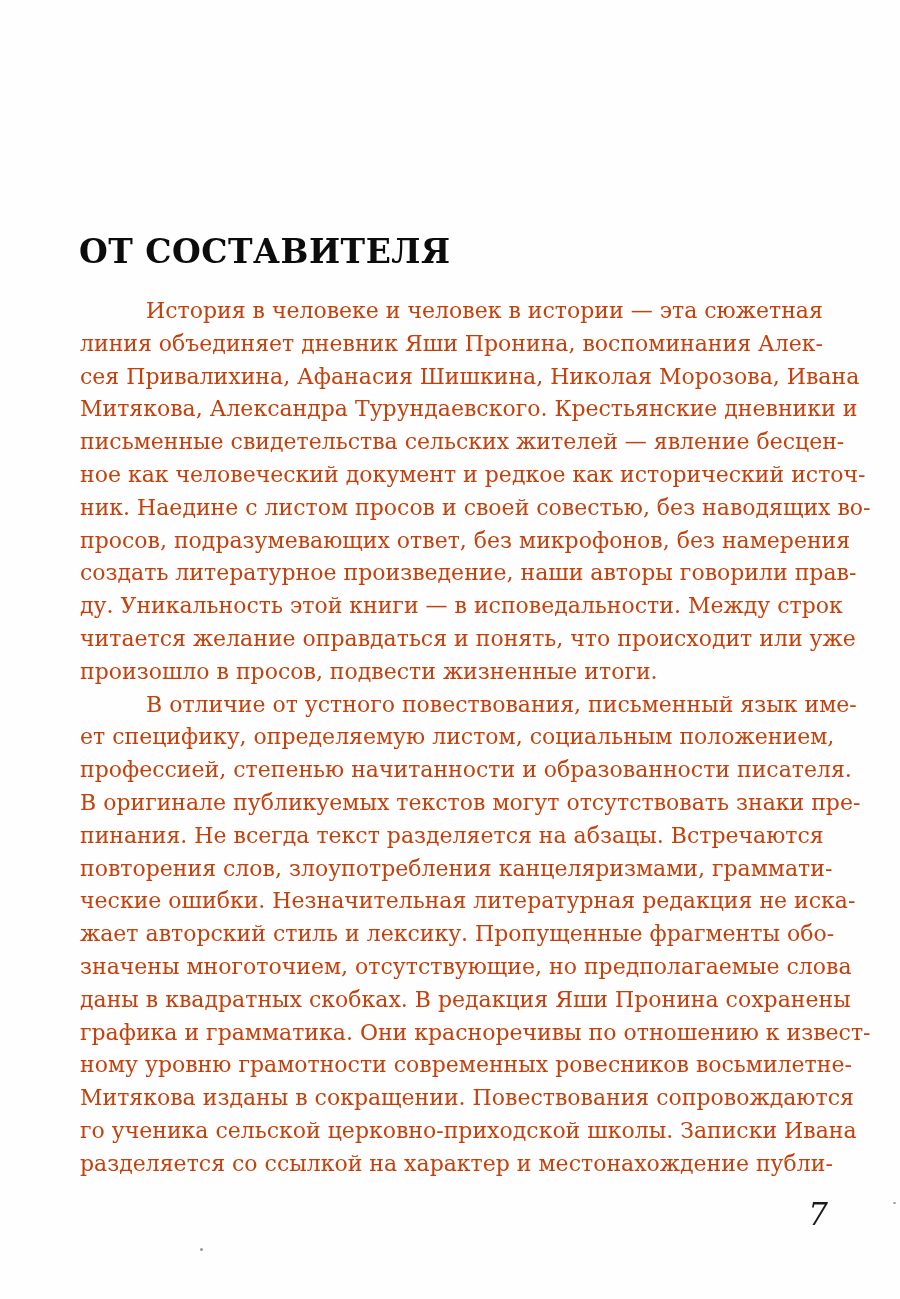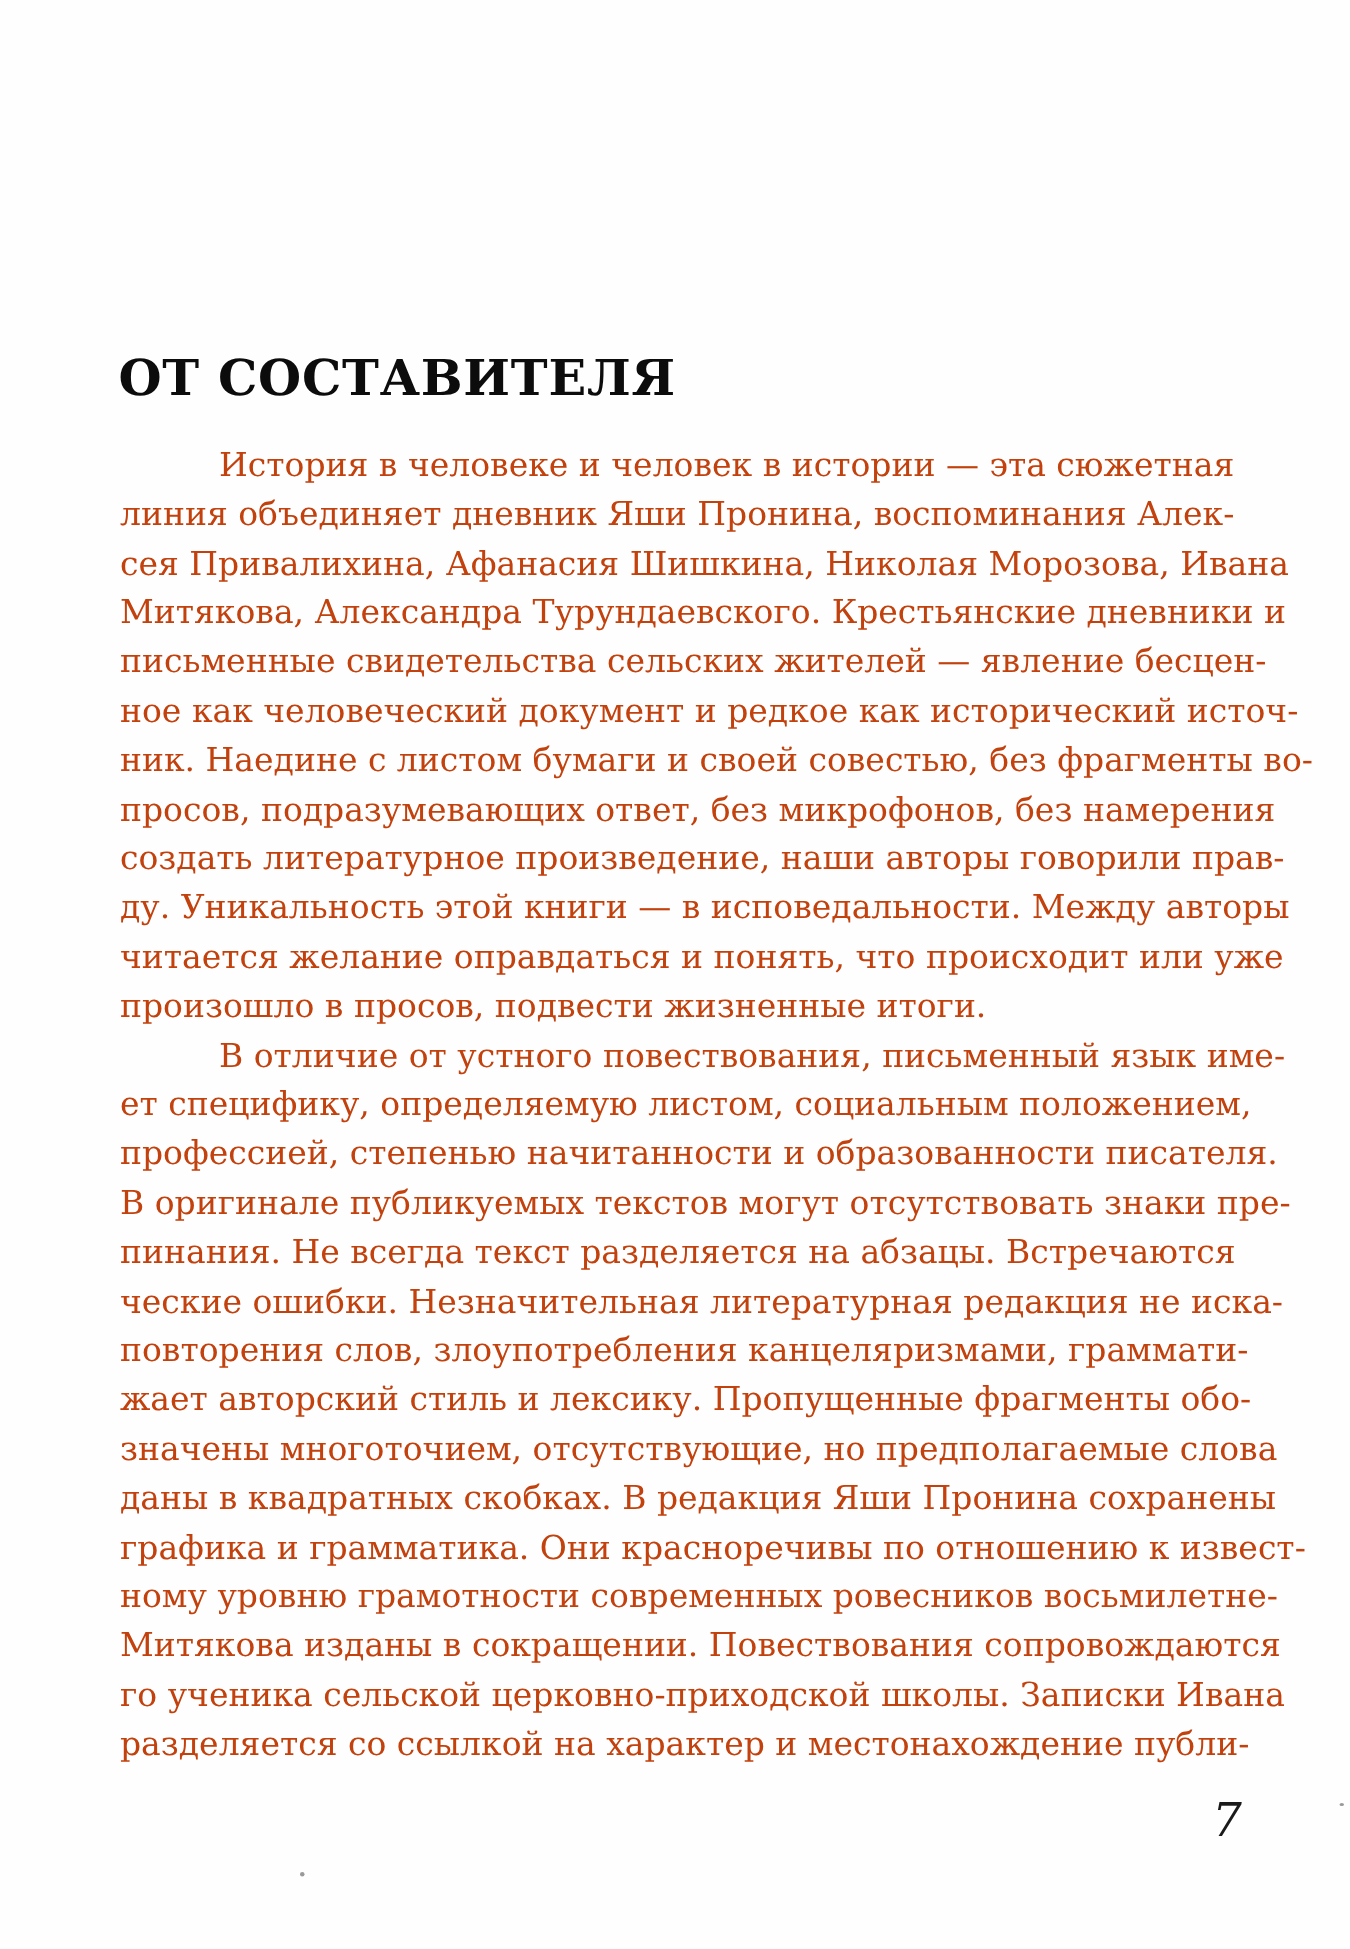--- a/index.html
+++ b/index.html
@@ -83,36 +83,36 @@
 
   <div class="text-block">
 
     <div class="para closed">
         <div class="line">История в человеке и человек в истории — эта сюжетная</div>
         <div class="line">линия объединяет дневник Яши Пронина, воспоминания Алек-</div>
         <div class="line">сея Привалихина, Афанасия Шишкина, Николая Морозова, Ивана</div>
         <div class="line">Митякова, Александра Турундаевского. Крестьянские дневники и</div>
         <div class="line">письменные свидетельства сельских жителей — явление бесцен-</div>
         <div class="line">ное как человеческий документ и редкое как исторический источ-</div>
-        <div class="line">ник. Наедине с листом бумаги и своей совестью, без фрагменты во-</div>
+        <div class="line">ник. Наедине с листом просов и своей совестью, без наводящих во-</div>
         <div class="line">просов, подразумевающих ответ, без микрофонов, без намерения</div>
         <div class="line">создать литературное произведение, наши авторы говорили прав-</div>
-        <div class="line">ду. Уникальность этой книги — в исповедальности. Между авторы</div>
+        <div class="line">ду. Уникальность этой книги — в исповедальности. Между строк</div>
         <div class="line">читается желание оправдаться и понять, что происходит или уже</div>
         <div class="line">произошло в просов, подвести жизненные итоги.</div>
       </div>
 
     <div class="para">
         <div class="line">В отличие от устного повествования, письменный язык име-</div>
         <div class="line">ет специфику, определяемую листом, социальным положением,</div>
         <div class="line">профессией, степенью начитанности и образованности писателя.</div>
         <div class="line">В оригинале публикуемых текстов могут отсутствовать знаки пре-</div>
         <div class="line">пинания. Не всегда текст разделяется на абзацы. Встречаются</div>
+        <div class="line">повторения слов, злоупотребления канцеляризмами, граммати-</div>
         <div class="line">ческие ошибки. Незначительная литературная редакция не иска-</div>
-        <div class="line">повторения слов, злоупотребления канцеляризмами, граммати-</div>
         <div class="line">жает авторский стиль и лексику. Пропущенные фрагменты обо-</div>
         <div class="line">значены многоточием, отсутствующие, но предполагаемые слова</div>
         <div class="line">даны в квадратных скобках. В редакция Яши Пронина сохранены</div>
         <div class="line">графика и грамматика. Они красноречивы по отношению к извест-</div>
         <div class="line">ному уровню грамотности современных ровесников восьмилетне-</div>
         <div class="line">Митякова изданы в сокращении. Повествования сопровождаются</div>
         <div class="line">го ученика сельской церковно-приходской школы. Записки Ивана</div>
         <div class="line">разделяется со ссылкой на характер и местонахождение публи-</div>
       </div>
 

